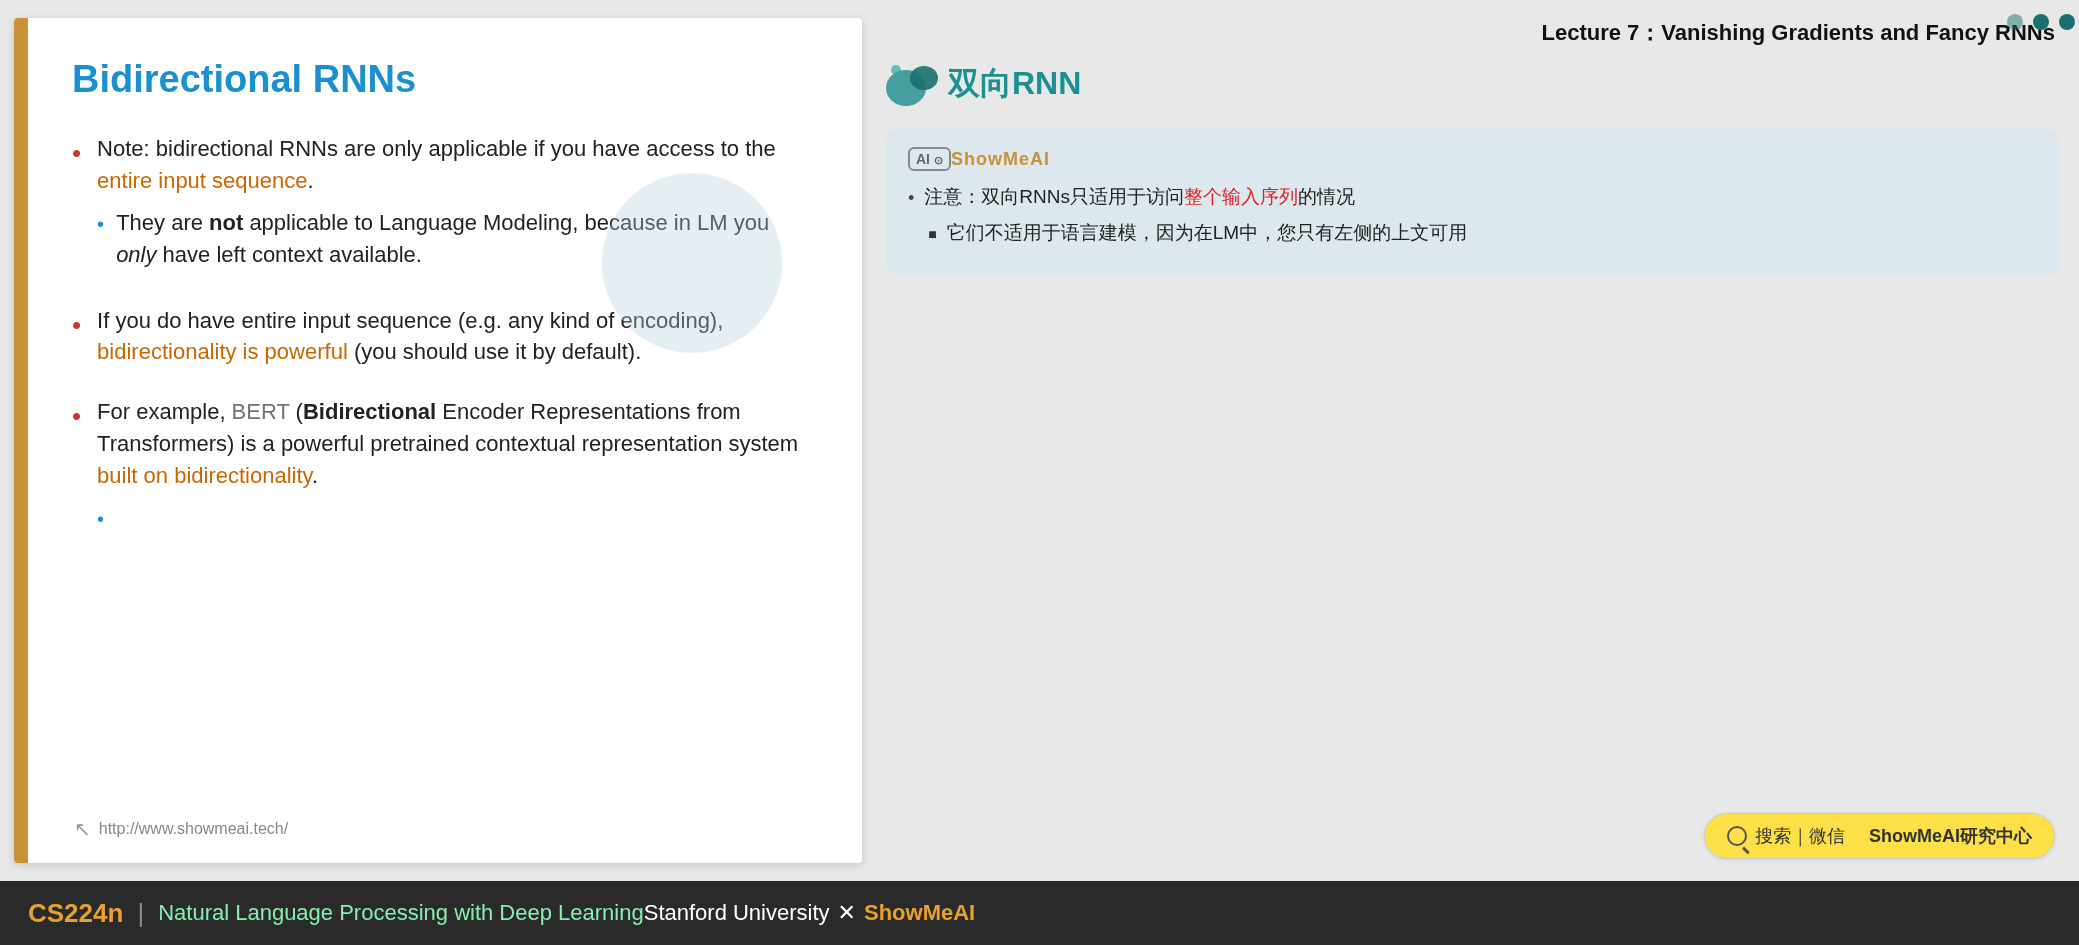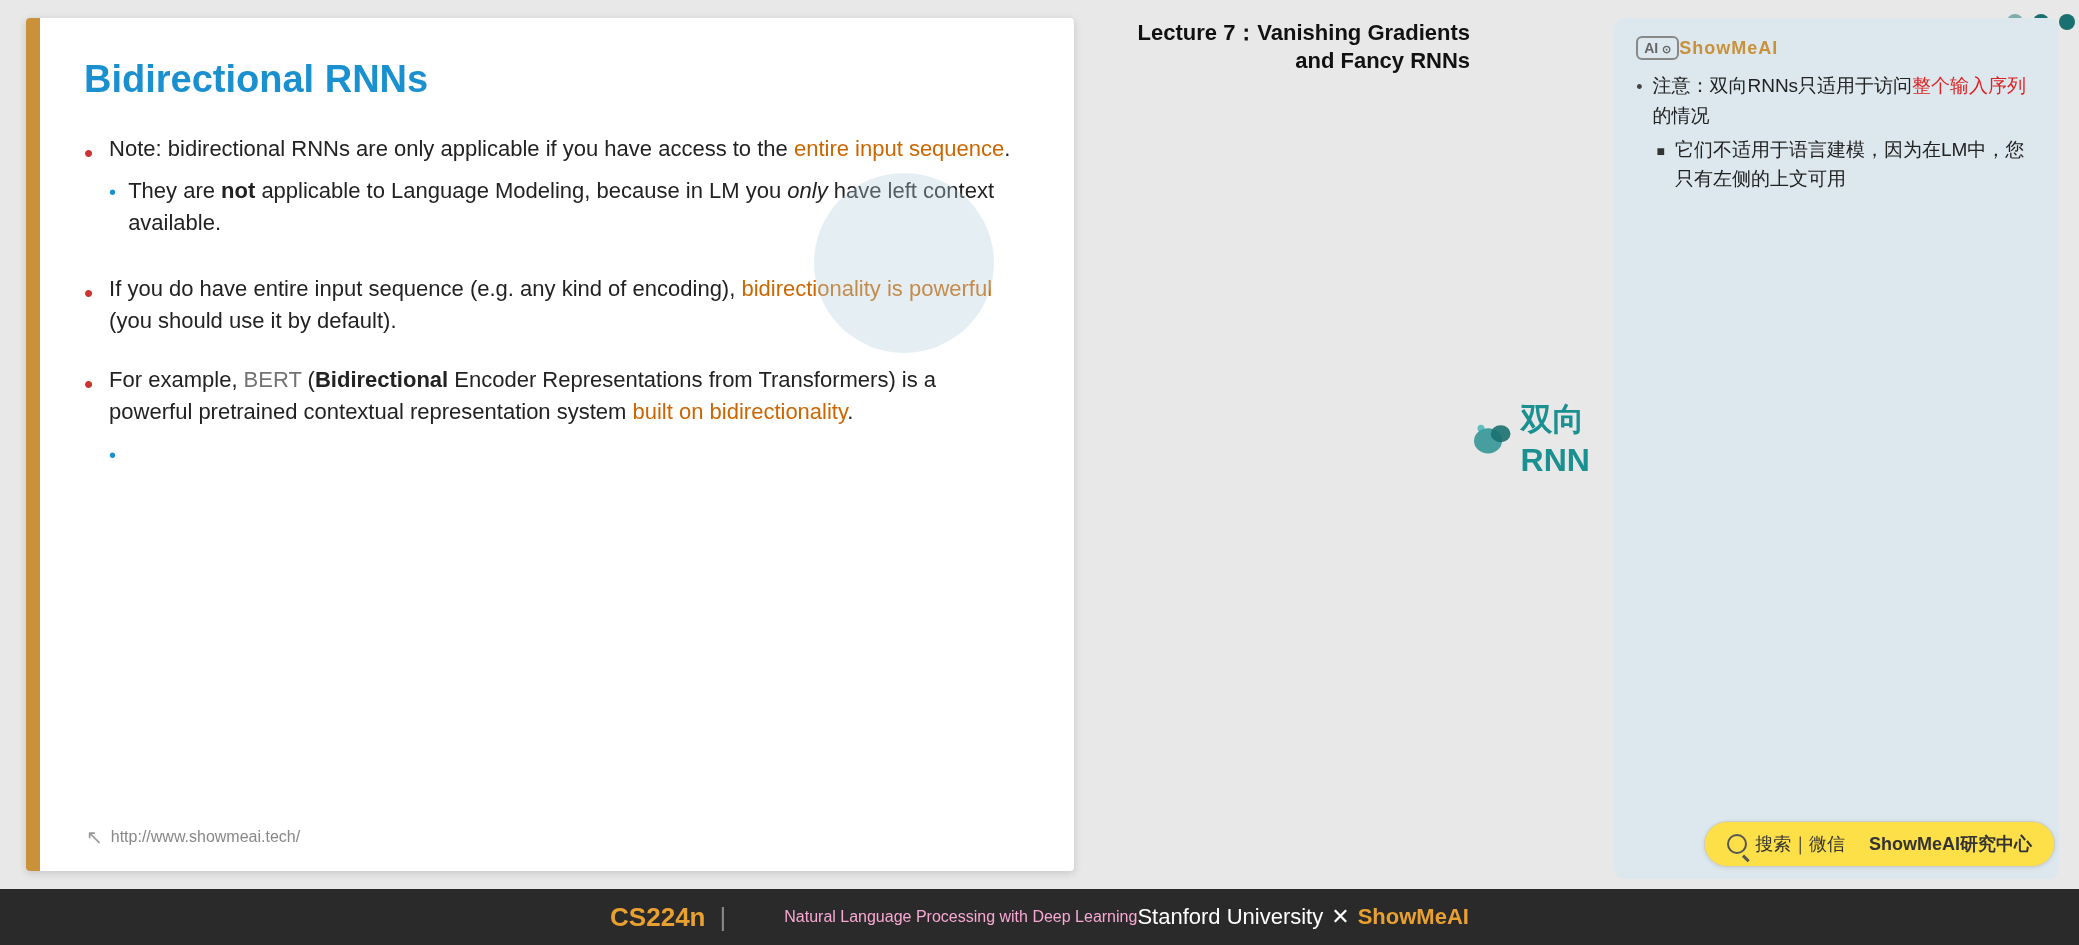--- a/index.html
+++ b/index.html
@@ -16,23 +16,23 @@
     
     .main-content {
       display: flex;
       flex: 1;
       background: #e8e8e8;
       position: relative;
     }
 
     
     .slide-panel {
-      width: 1048px;
+      width: 848px;
       background: white;
-      margin: 18px 0 18px 26px;
+      margin: 18px 0 18px 14px;
       border-radius: 4px;
       box-shadow: 0 2px 8px rgba(0,0,0,0.15);
       display: flex;
       position: relative;
       overflow: hidden;
     }
 
     .slide-left-bar {
       width: 14px;
       background: #c8913a;
@@ -116,21 +116,21 @@
 
     .cursor-icon {
       font-size: 20px;
       color: #999;
     }
 
     
     .right-panel {
       flex: 1;
       display: flex;
-      flex-direction: row;
+      flex-direction: column;
       padding: 10px 20px 10px 24px;
       position: relative;
     }
 
     .lecture-header {
       font-size: 22px;
       font-weight: bold;
       color: #111;
       text-align: right;
       padding: 8px 4px 12px;
@@ -278,25 +278,25 @@
       transform: rotate(45deg);
     }
 
     .search-divider {
       color: #aaa;
       margin: 0 4px;
     }
 
     
     .bottom-bar {
-      height: 56px;
+      height: 64px;
       background: #2a2a2a;
       display: flex;
       align-items: center;
-      justify-content: center;
+      justify-content: flex-start;
       padding: 0 28px;
       flex-shrink: 0;
     }
 
     .bottom-left {
       display: flex;
       align-items: center;
       gap: 14px;
     }
 
@@ -305,23 +305,22 @@
       font-size: 26px;
       font-weight: bold;
     }
 
     .bottom-divider {
       color: #888;
       font-size: 26px;
     }
 
     .bottom-subtitle {
-      color: #f9a8d4;
-      font-size: 16px;
-      margin-left: 44px;
+      color: #86efac;
+      font-size: 22px;
     }
 
     .bottom-right {
       color: white;
       font-size: 22px;
       display: flex;
       align-items: center;
       gap: 8px;
     }
 

